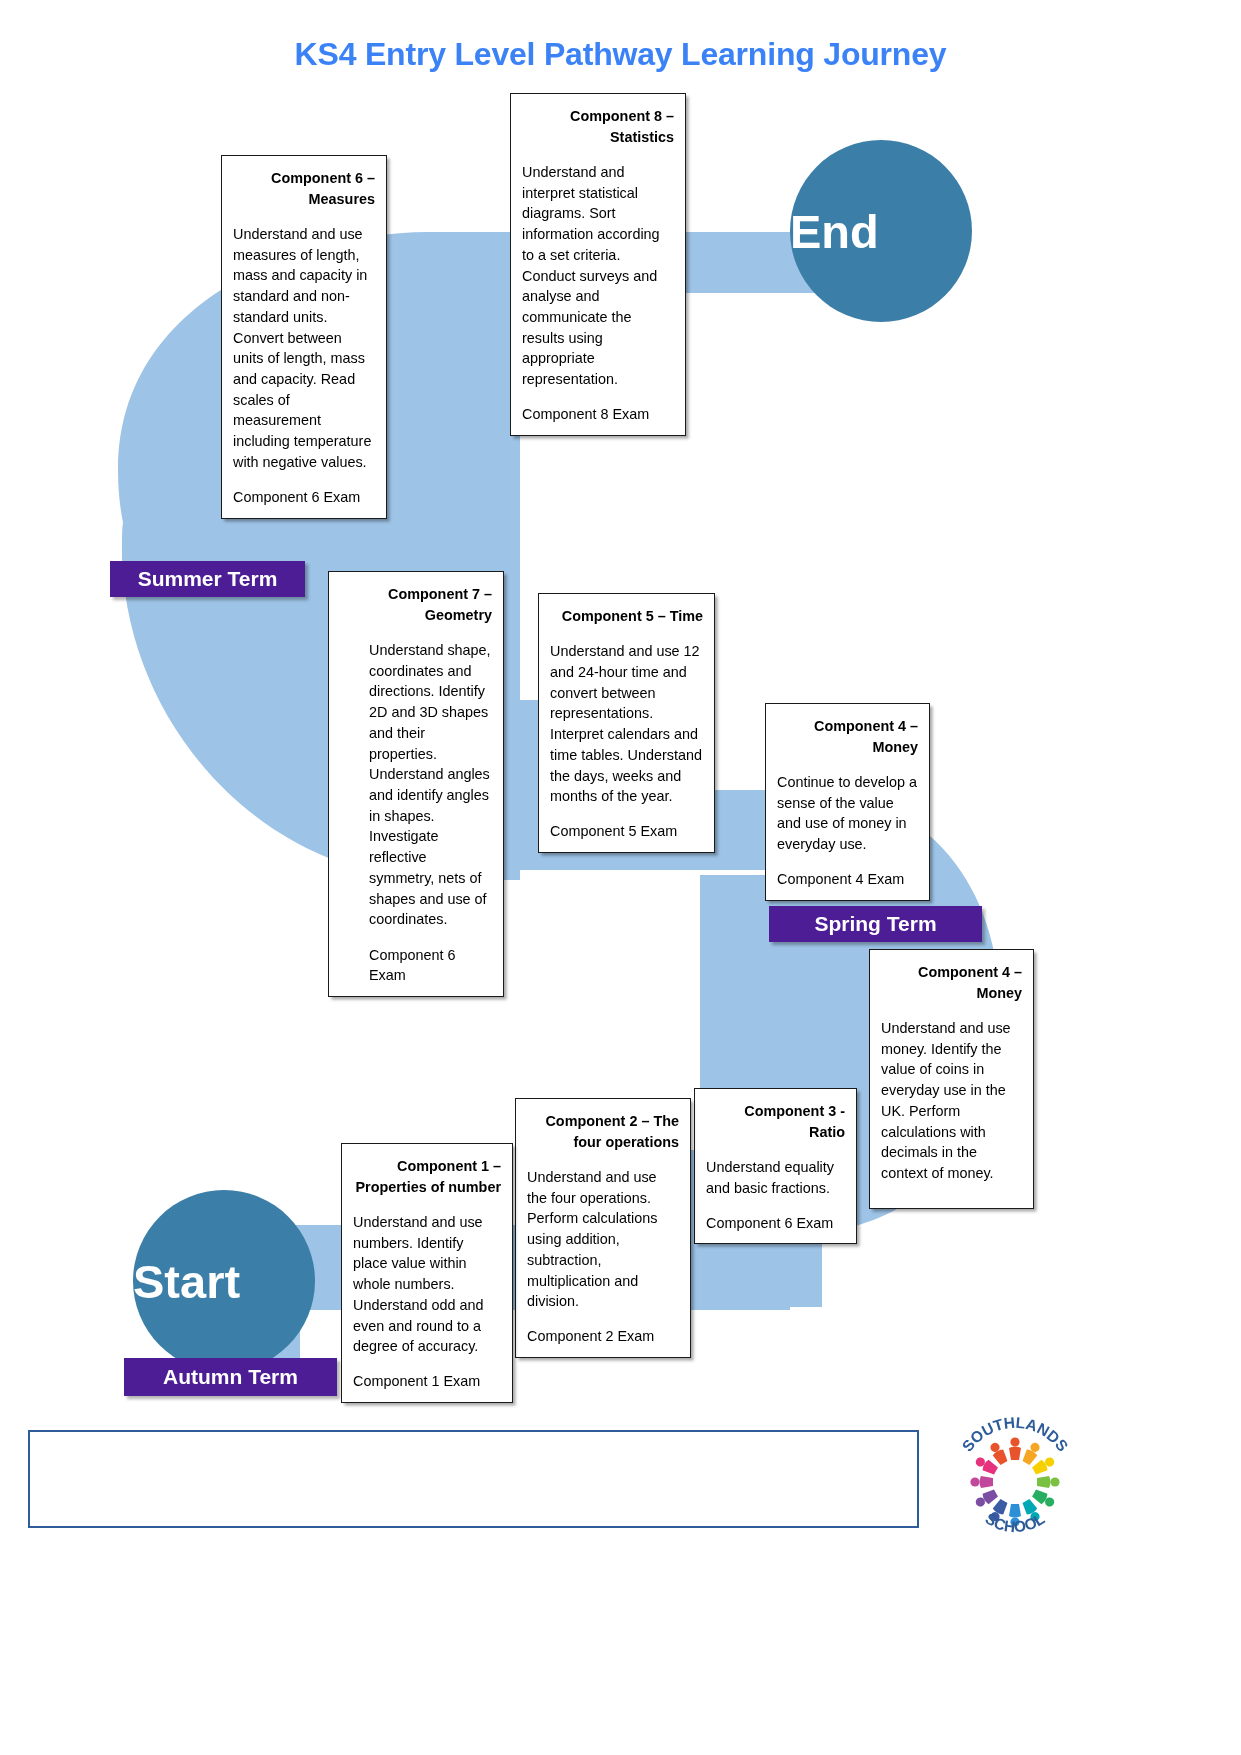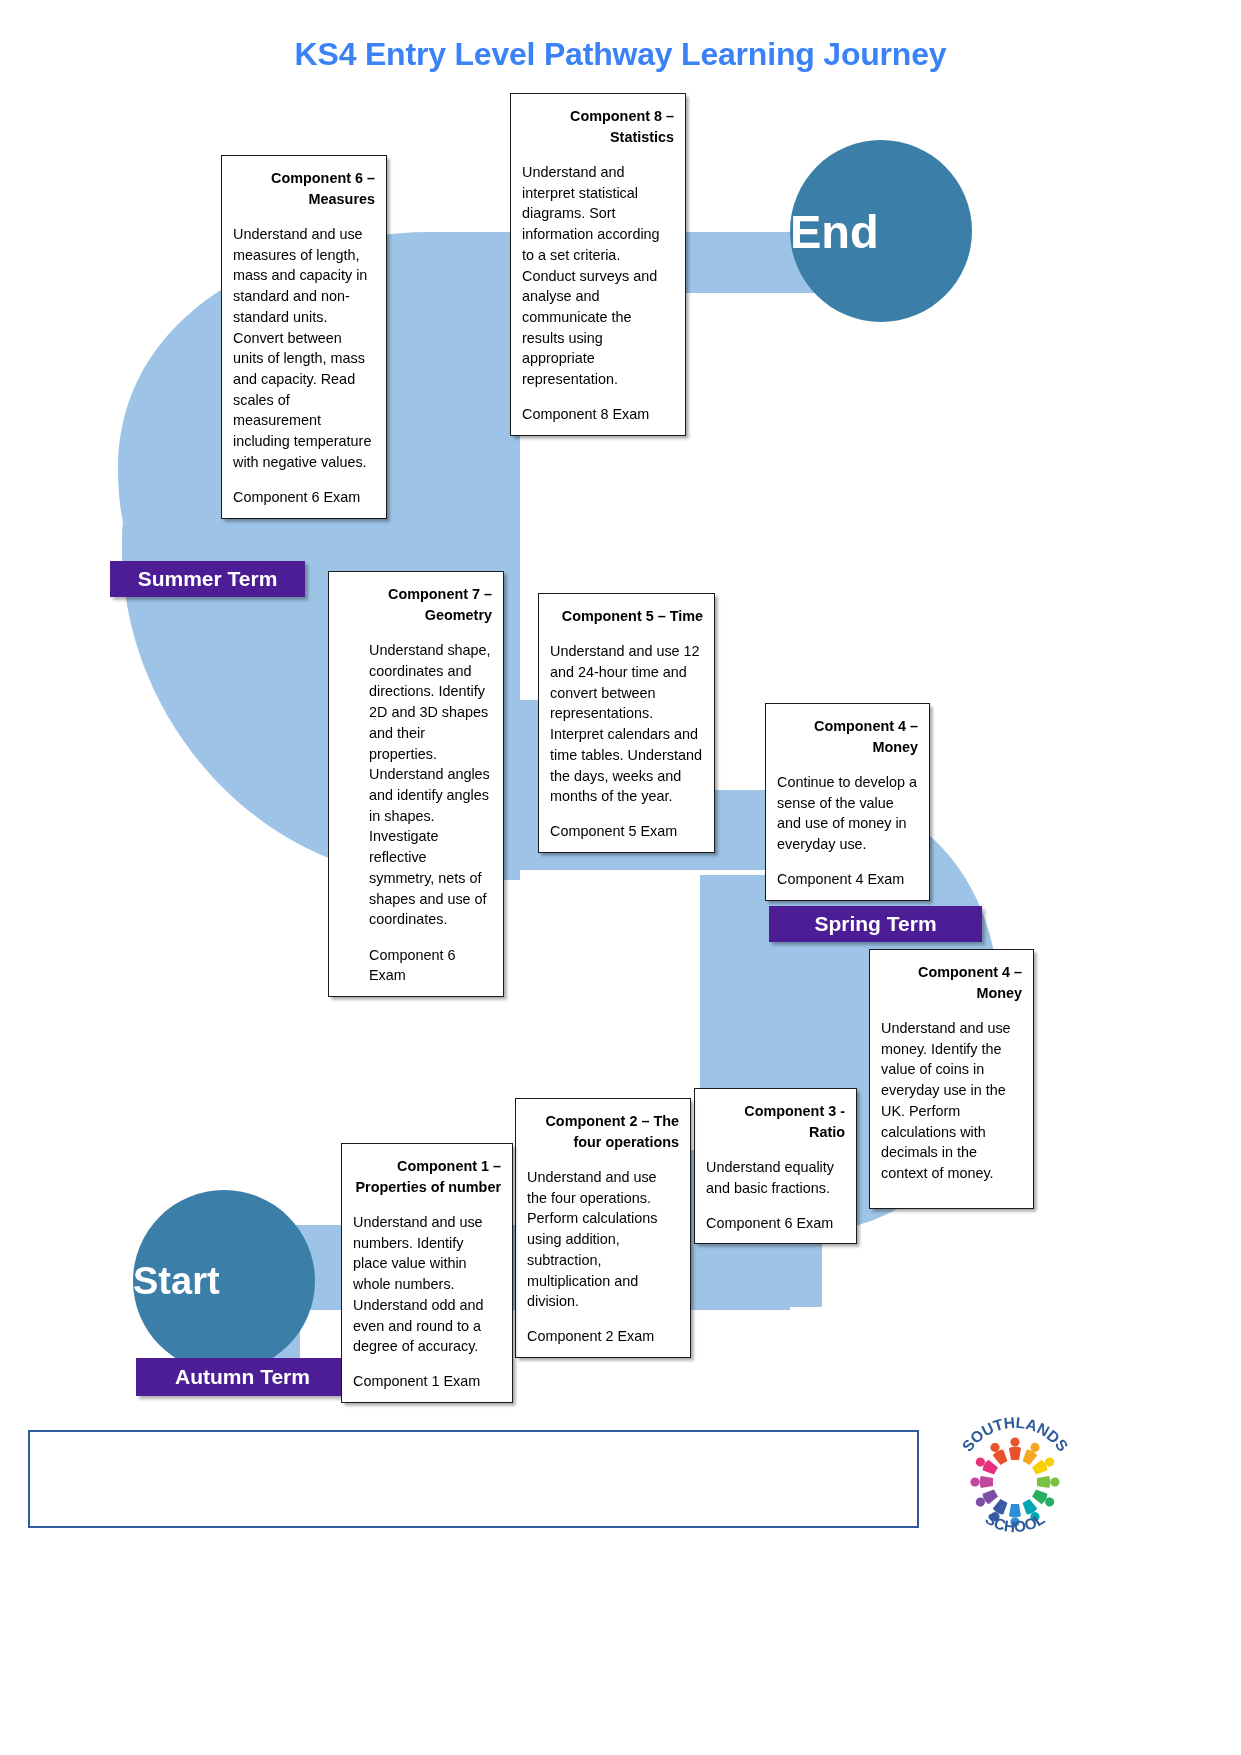--- a/index.html
+++ b/index.html
@@ -54,38 +54,38 @@
     font-weight: bold;
   }
   .end-circle {
     left: 790px; top: 140px;
     width: 182px; height: 182px;
     font-size: 47px;
   }
   .start-circle {
     left: 133px; top: 1190px;
     width: 182px; height: 182px;
-    font-size: 38px;
+    font-size: 47px;
   }
 
   
   .term-badge {
     position: absolute;
     background: #4c1d95;
     color: #ffffff;
     font-weight: bold;
     font-size: 21px;
     display: flex;
     align-items: center;
     justify-content: center;
     box-shadow: 3px 3px 3px rgba(0,0,0,0.30);
   }
   #term-summer { left: 110px; top: 561px; width: 195px; height: 36px; }
   #term-spring { left: 769px; top: 906px; width: 213px; height: 36px; }
-  #term-autumn { left: 136px; top: 1358px; width: 213px; height: 38px; }
+  #term-autumn { left: 124px; top: 1358px; width: 213px; height: 38px; }
 
   
   .card {
     position: absolute;
     background: #ffffff;
     border: 1.3px solid #1a1a1a;
     box-sizing: border-box;
     padding: 12px 11px 10px 11px;
     font-size: 14.4px;
     line-height: 1.44;

